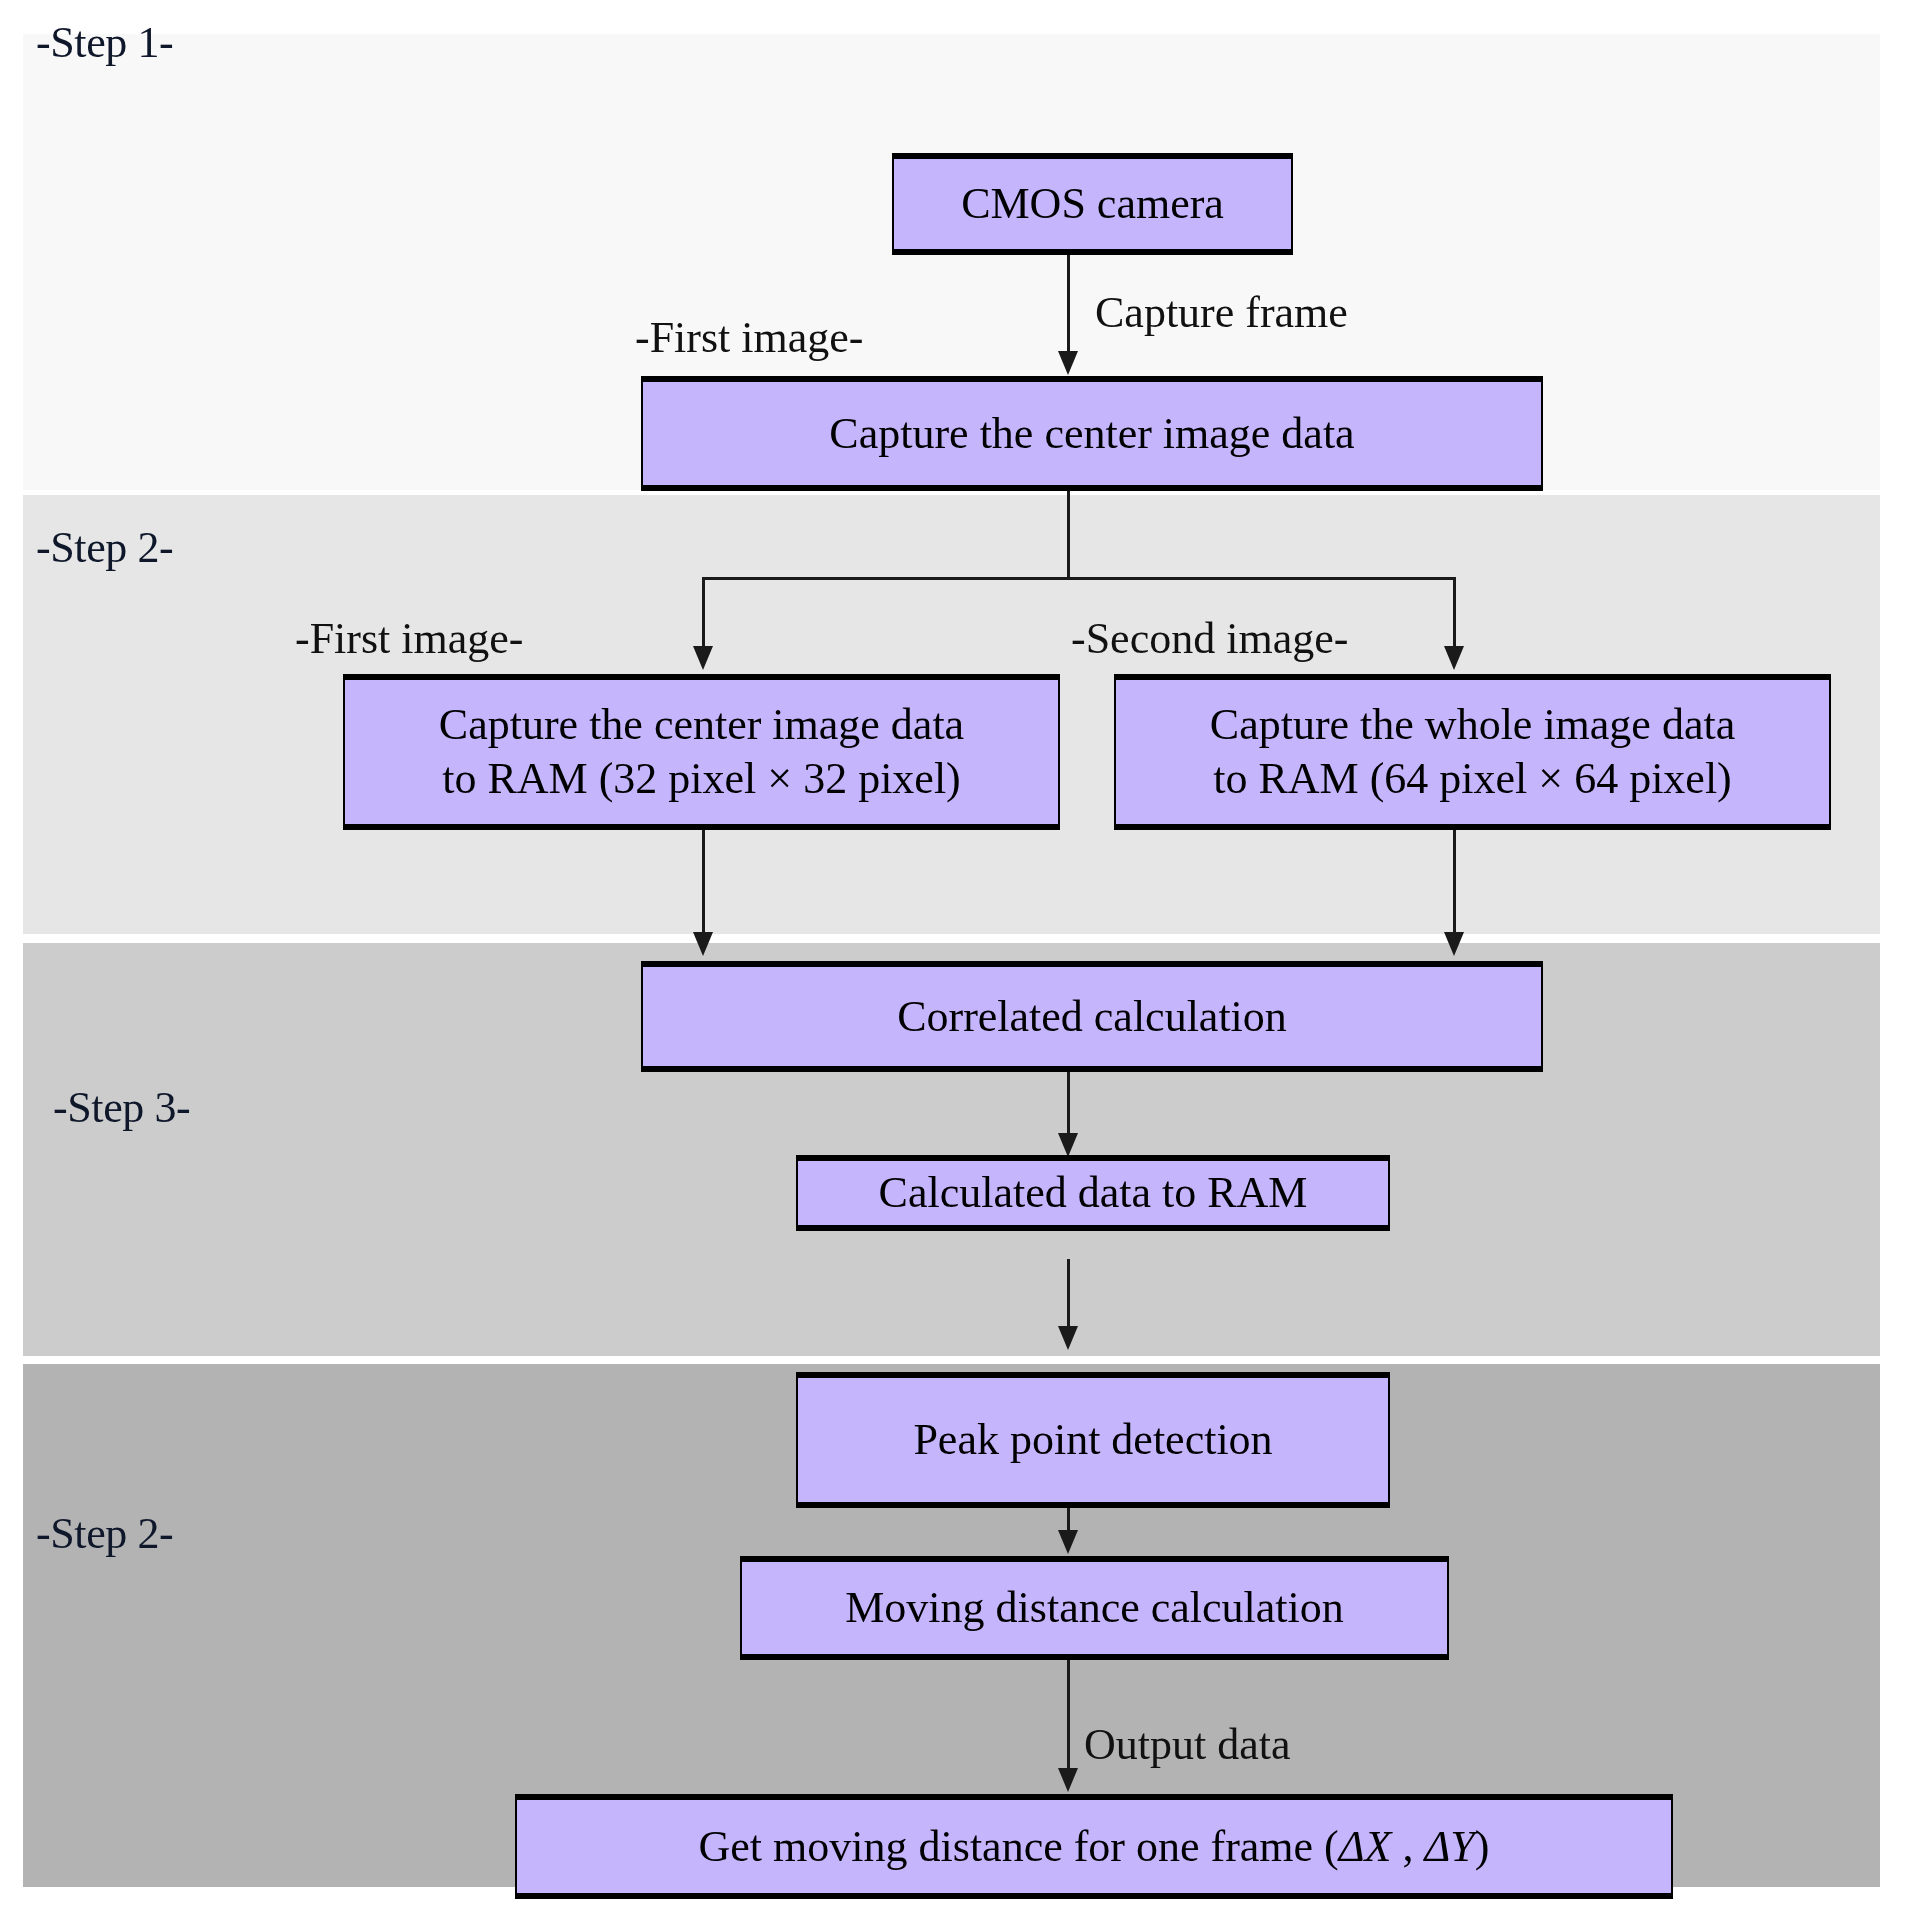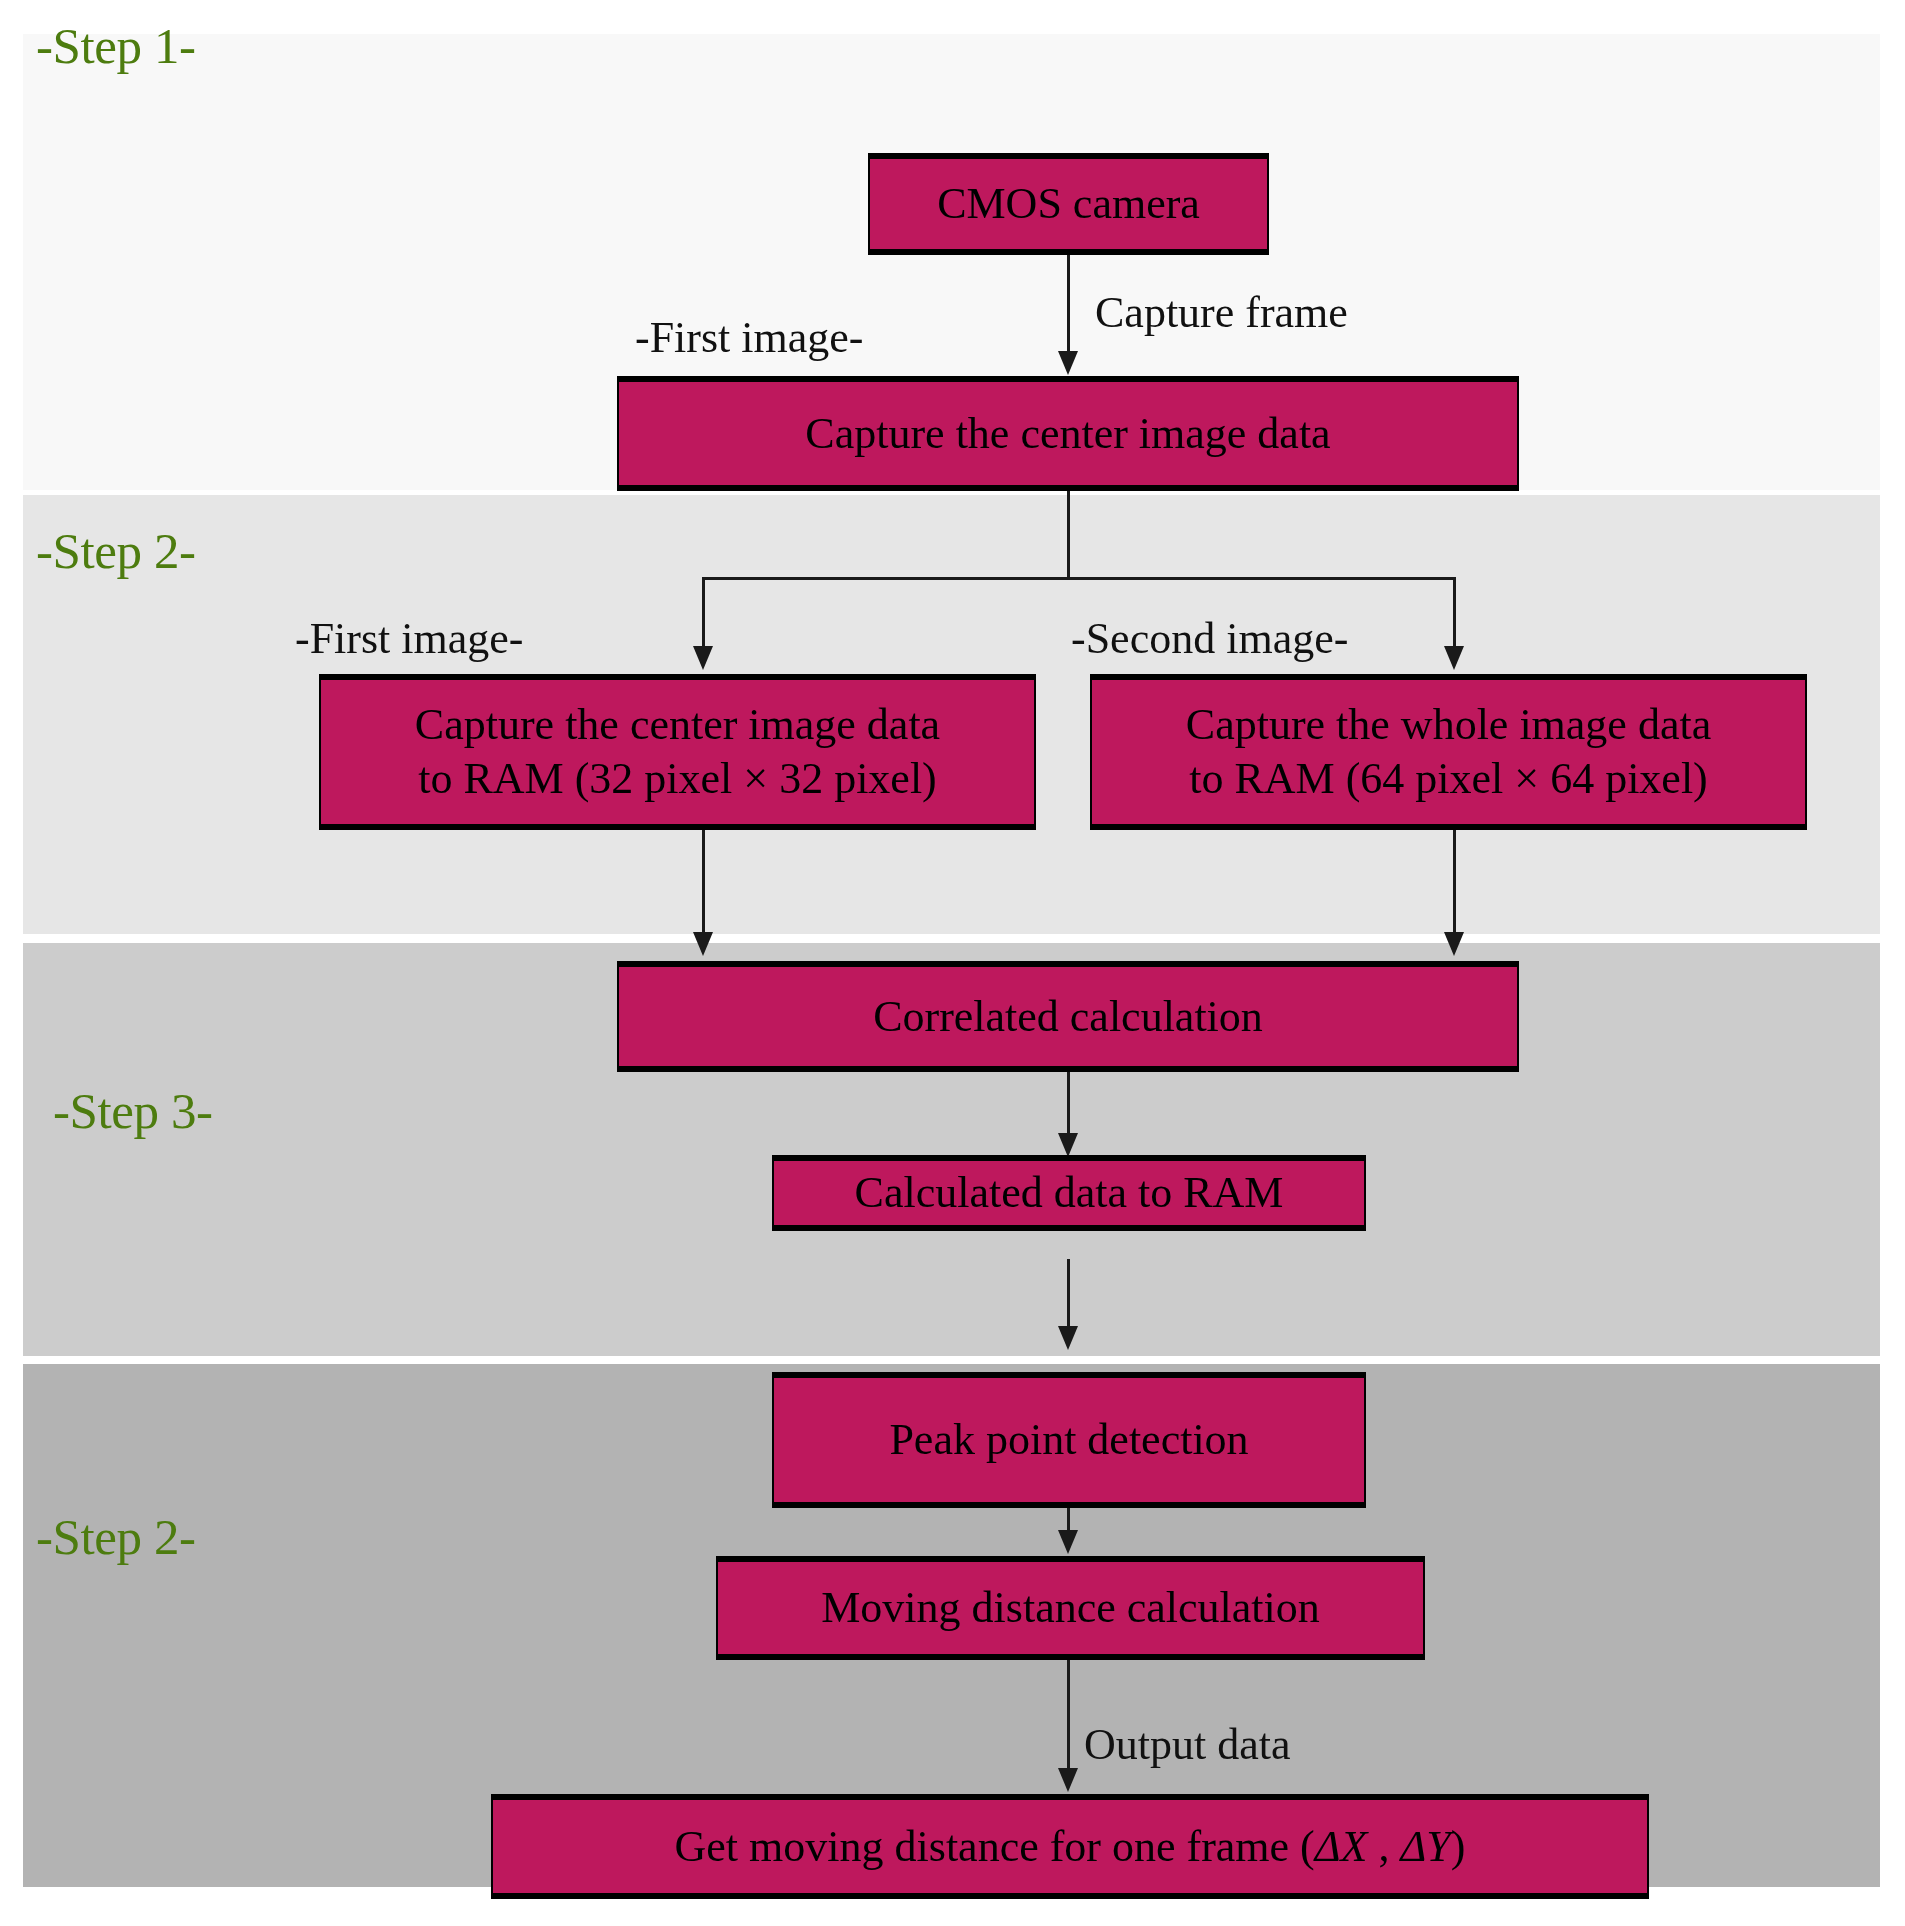--- a/index.html
+++ b/index.html
@@ -27,47 +27,48 @@
     width: 1857px;
   }
   #band-step1 { top: 34px;   height: 456px;  background: #f8f8f8; }
   #band-step2 { top: 495px;  height: 439px;  background: #e6e6e6; }
   #band-step3 { top: 943px; height: 413px;  background: #cccccc; }
   #band-step4 { top: 1364px; height: 523px;  background: #b3b3b3; }
 
   
   .step-label {
     position: absolute;
-    font-size: 51px;
+    font-size: 44px;
     line-height: 1;
-    color: #4d7c0f;
+    color: #0f172a;
     white-space: nowrap;
     letter-spacing: -0.4px;
   }
   #step-label-1 { left: 36px; top: 21px;   }
   #step-label-2 { left: 36px; top: 526px;  }
   #step-label-3 { left: 53px; top: 1086px; }
   #step-label-4 { left: 36px; top: 1512px; }
 
   
   .node {
     position: absolute;
     box-sizing: border-box;
-    background: #be185d;
+    background: #c4b5fd;
     border: 2.1px solid #000000;
     border-top-width: 6.3px;
     border-bottom-width: 6.3px;
     display: flex;
     align-items: center;
     justify-content: center;
     text-align: center;
     color: #000000;
     font-size: 44px;
     line-height: 1.18;
     padding: 0 9.8px;
+    margin-left: 24px;
   }
   .node.two-line { line-height: 1.22; }
   .node .italic { font-style: italic; }
 
   #node-cmos          { left: 868px; top: 153px;  width: 401px;  height: 102px; }
   #node-capture-first { left: 617px;  top: 376px;  width: 902px; height: 115px; }
   #node-center-ram    { left: 319px;  top: 674px;  width: 717px; height: 156px; }
   #node-whole-ram     { left: 1090px; top: 674px;  width: 717px; height: 156px; }
   #node-correlated    { left: 617px;  top: 961px; width: 902px; height: 111px; }
   #node-calc-ram      { left: 772px; top: 1155px; width: 594px;  height: 76px; }

